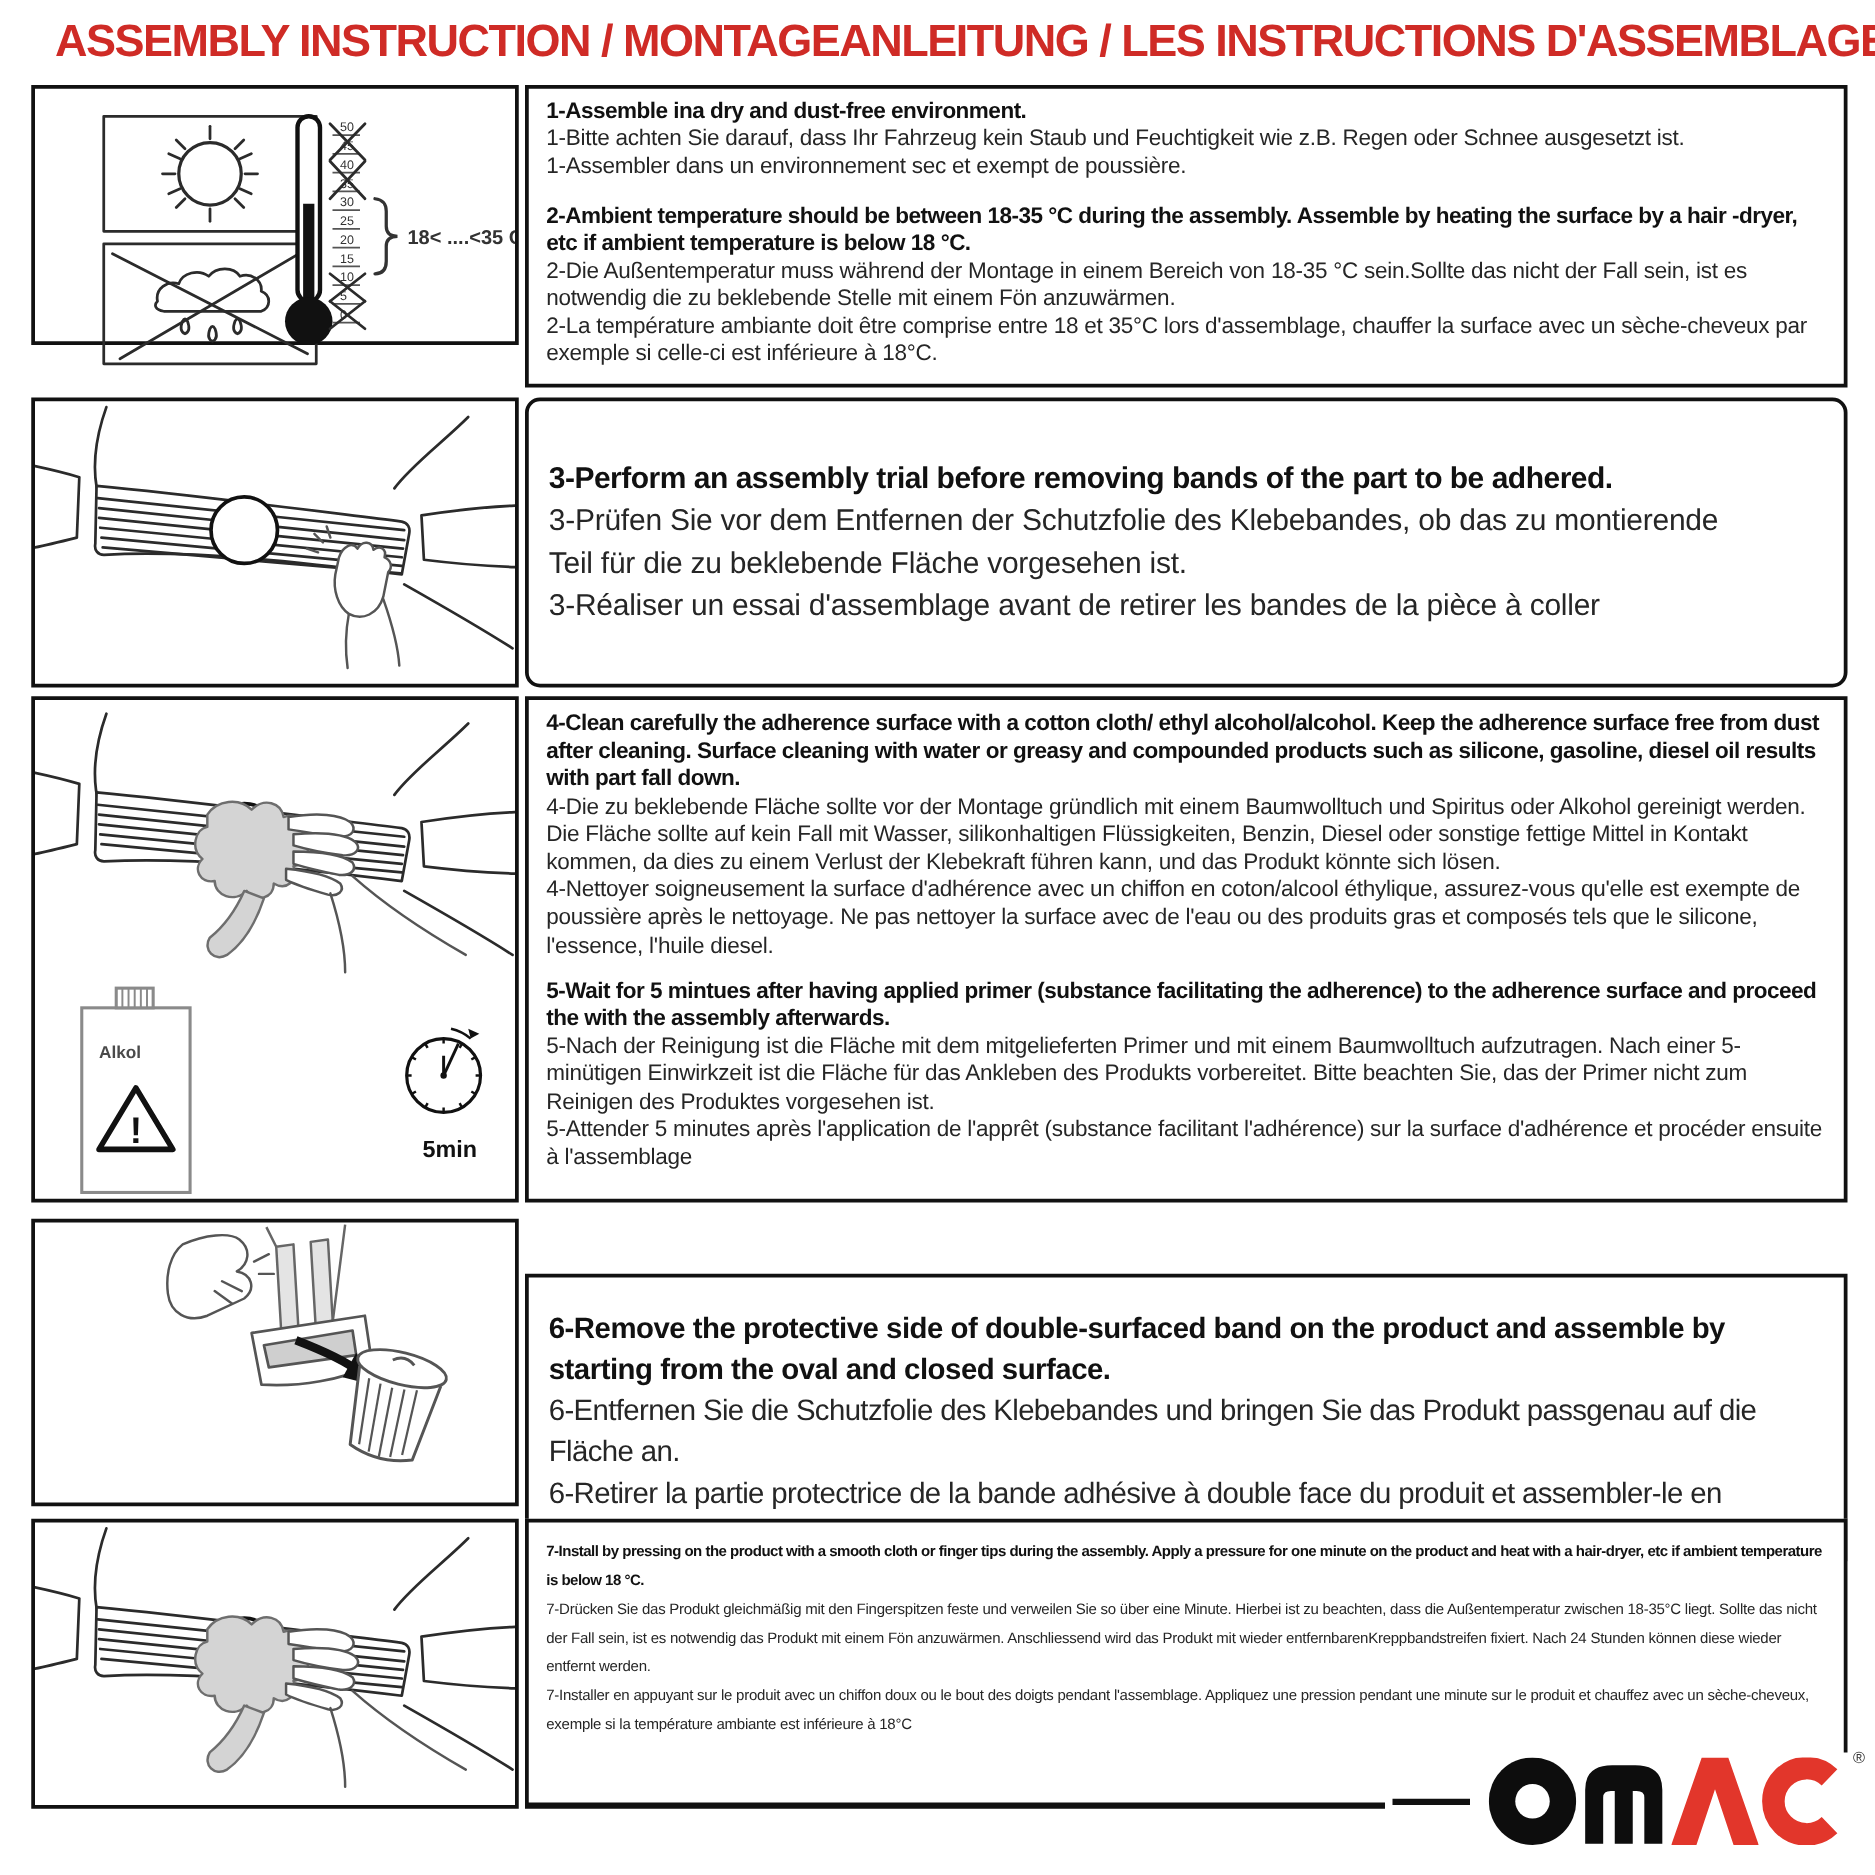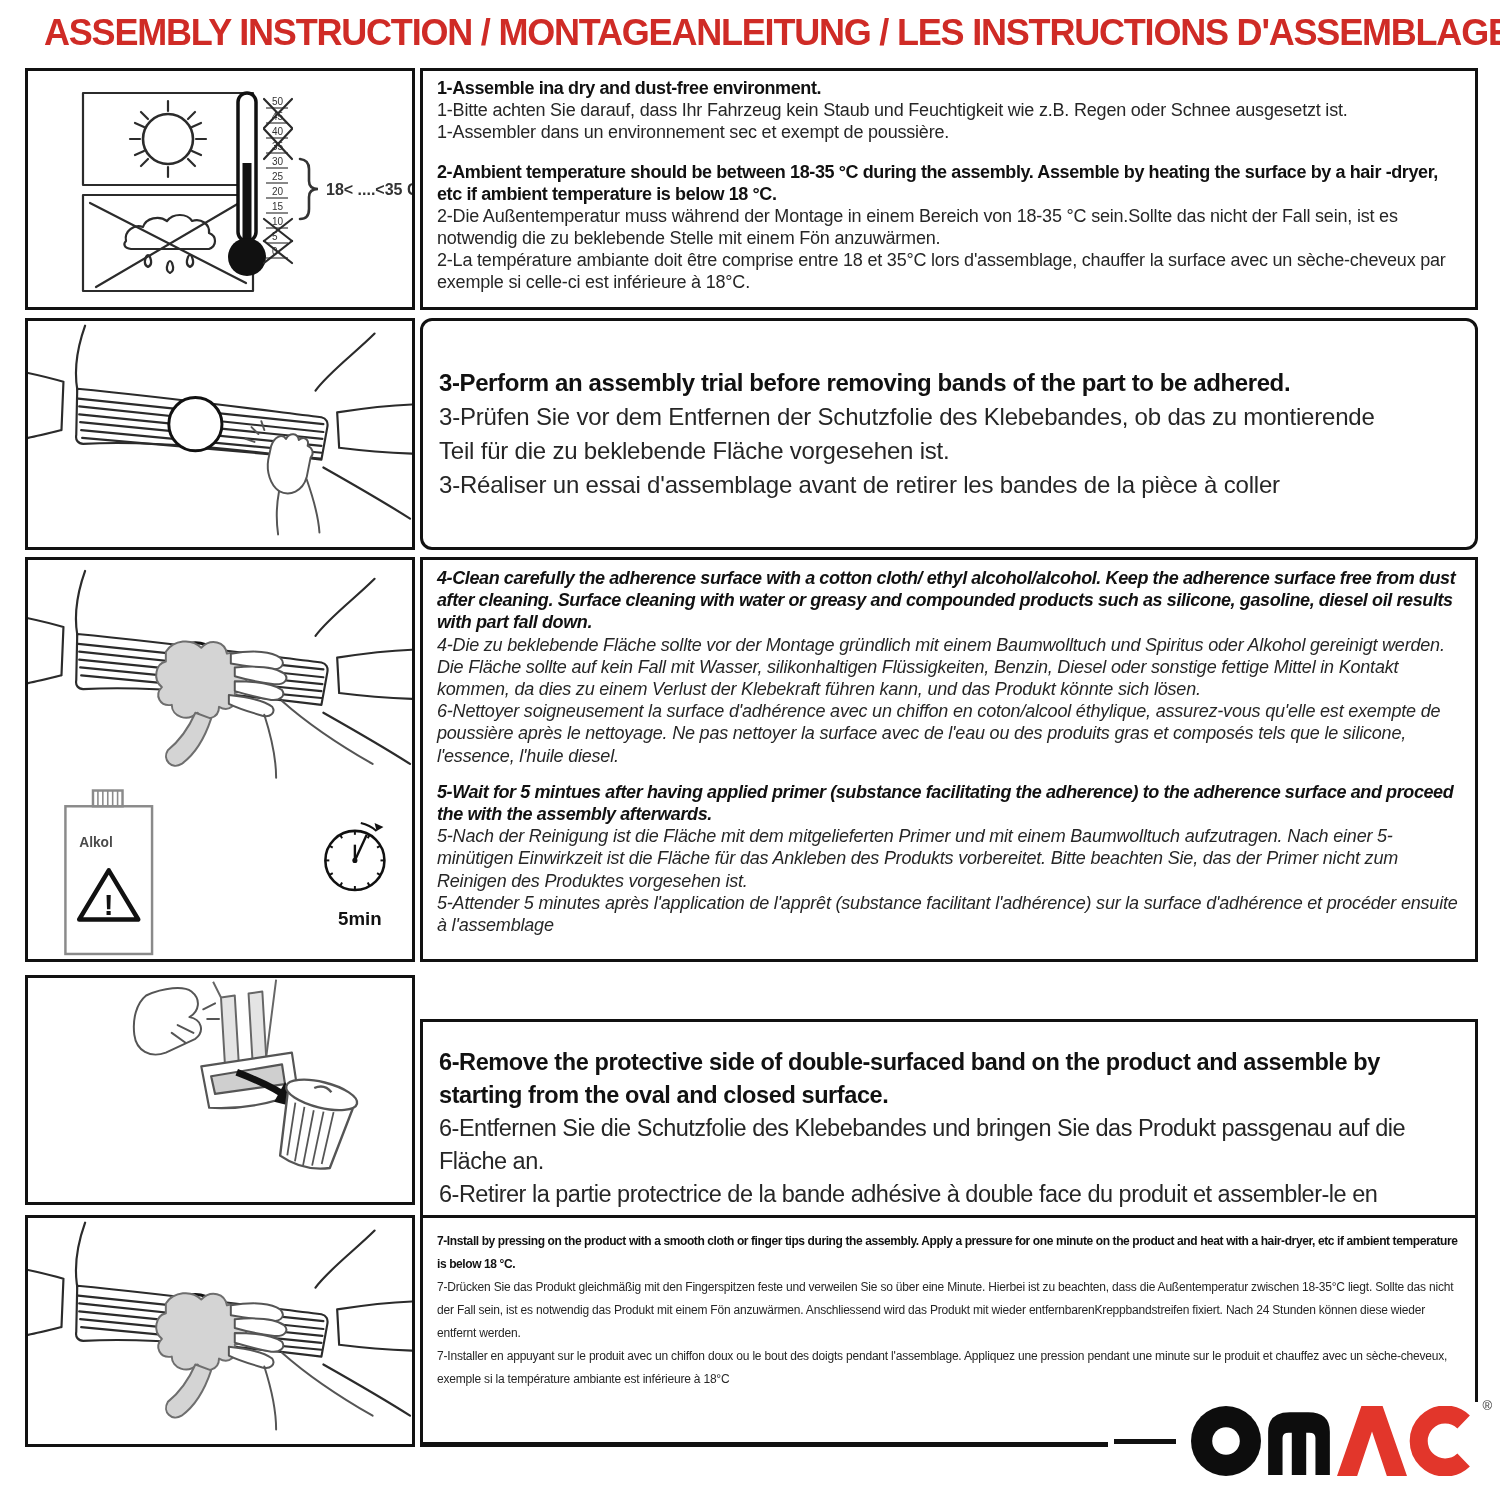--- a/index.html
+++ b/index.html
@@ -5,21 +5,21 @@
   html,body{margin:0;padding:0;background:#ffffff;}
   .page{position:relative;width:1500px;height:1500px;background:#fff;overflow:hidden;
         font-family:"Liberation Sans",sans-serif;color:#1c1c1c;}
   .title{position:absolute;left:44px;top:12px;font-size:36px;font-weight:bold;
          letter-spacing:-1.2px;color:#cf2b26;white-space:nowrap;}
   .box{position:absolute;border:3px solid #111;background:#fff;box-sizing:border-box;}
   .ill{left:25px;width:390px;}
   .txt{left:420px;width:1058px;overflow:hidden;}
   .txt p{margin:0;}
   .small{font-size:18px;line-height:22px;letter-spacing:-0.2px;padding:6px 14px;}
-  .small3{font-size:18px;line-height:22.2px;letter-spacing:-0.2px;padding:7px 14px;font-style:italic;}
+  .small3{font-size:18px;line-height:22.2px;letter-spacing:-0.2px;padding:7px 14px;}
   .small5{font-size:12px;line-height:23px;letter-spacing:-0.2px;padding:12px 14px;}
   .big{font-size:24px;line-height:34px;letter-spacing:-0.2px;display:flex;flex-direction:column;
        justify-content:center;padding:0 16px;border-radius:12px;}
   .big4{font-size:23.5px;line-height:33px;letter-spacing:-0.5px;padding:24px 16px;}
   .b{font-weight:bold;color:#111;letter-spacing:-0.4px;}
   .r{font-weight:normal;color:#262626;}
   .gap1{height:18px;} .gap3{height:14px;}
   svg{display:block;}
   .ln{stroke:#2b2b2b;stroke-width:2.2;fill:none;stroke-linecap:round;stroke-linejoin:round;}
   .lnt{stroke:#2b2b2b;stroke-width:2.6;fill:none;stroke-linecap:round;stroke-linejoin:round;}
@@ -35,21 +35,21 @@
   .logo svg{margin:0 1px;}
   .logo-mark{font-size:13px;color:#333;align-self:flex-start;margin:-4px 0 0 2px;}
 </style>
 </head>
 <body>
 
 <div class="page">
 
   <div class="title">ASSEMBLY INSTRUCTION / MONTAGEANLEITUNG / LES INSTRUCTIONS D'ASSEMBLAGE</div>
 
-  <div class="box ill" style="top:68px;height:242px;text-decoration:underline;">
+  <div class="box ill" style="top:68px;height:208px;text-decoration:underline;">
     <svg width="384" height="236" viewBox="0 0 384 236">
 
       <g>
         <rect x="55" y="22" width="170" height="92" class="ln"></rect>
         <circle cx="140" cy="68" r="25" class="lnt"></circle>
         <g class="ln">
           <line x1="140" y1="30" x2="140" y2="40"></line>
             <line x1="140" y1="96" x2="140" y2="106"></line>
           <line x1="102" y1="68" x2="112" y2="68"></line>
             <line x1="168" y1="68" x2="178" y2="68"></line>
@@ -221,21 +221,21 @@
         <circle cx="40" cy="40" r="2.6" fill="#111"></circle>
         <path d="M46,2 A37,37 0 0 1 62,10" fill="none" stroke="#111" stroke-width="2"></path>
         <path d="M62,10 l-2,-8 l9,4 z" fill="#111"></path>
         <text x="45" y="106" text-anchor="middle" class="clock-label">5min</text>
       </g>
     </svg>
   </div>
   <div class="box txt small3" style="top:557px;height:405px;">
     <p class="b">4-Clean carefully the adherence surface with a cotton cloth/ ethyl alcohol/alcohol. Keep the adherence surface free from dust after cleaning. Surface cleaning with water or greasy and compounded products such as silicone, gasoline, diesel oil results with part fall down.</p>
     <p class="r">4-Die zu beklebende Fläche sollte vor der Montage gründlich mit einem Baumwolltuch und Spiritus oder Alkohol gereinigt werden. Die Fläche sollte auf kein Fall mit Wasser, silikonhaltigen Flüssigkeiten, Benzin, Diesel oder sonstige fettige Mittel in Kontakt kommen, da dies zu einem Verlust der Klebekraft führen kann, und das Produkt könnte sich lösen.</p>
-    <p class="r">6-Nettoyer soigneusement la surface d'adhérence avec un chiffon en coton/alcool éthylique, assurez-vous qu'elle est exempte de poussière après le nettoyage. Ne pas nettoyer la surface avec de l'eau ou des produits gras et composés tels que le silicone, l'essence, l'huile diesel.</p>
+    <p class="r">4-Nettoyer soigneusement la surface d'adhérence avec un chiffon en coton/alcool éthylique, assurez-vous qu'elle est exempte de poussière après le nettoyage. Ne pas nettoyer la surface avec de l'eau ou des produits gras et composés tels que le silicone, l'essence, l'huile diesel.</p>
     <div class="gap3"></div>
     <p class="b">5-Wait for 5 mintues after having applied primer (substance facilitating the adherence) to the adherence surface and proceed the with the assembly afterwards.</p>
     <p class="r">5-Nach der Reinigung ist die Fläche mit dem mitgelieferten Primer und mit einem Baumwolltuch aufzutragen. Nach einer 5-minütigen Einwirkzeit ist die Fläche für das Ankleben des Produkts vorbereitet. Bitte beachten Sie, das der Primer nicht zum Reinigen des Produktes vorgesehen ist.</p>
     <p class="r">5-Attender 5 minutes après l'application de l'apprêt (substance facilitant l'adhérence) sur la surface d'adhérence et procéder ensuite à l'assemblage</p>
   </div>
 
   <div class="box ill" style="top:975px;height:230px;">
     <svg width="384" height="224" viewBox="0 0 390 224">
       <g stroke="#666" stroke-width="2" stroke-linejoin="round">
         <path d="M196,18 L210,16 L214,84 L200,86 Z" fill="#e4e4e4"></path>

